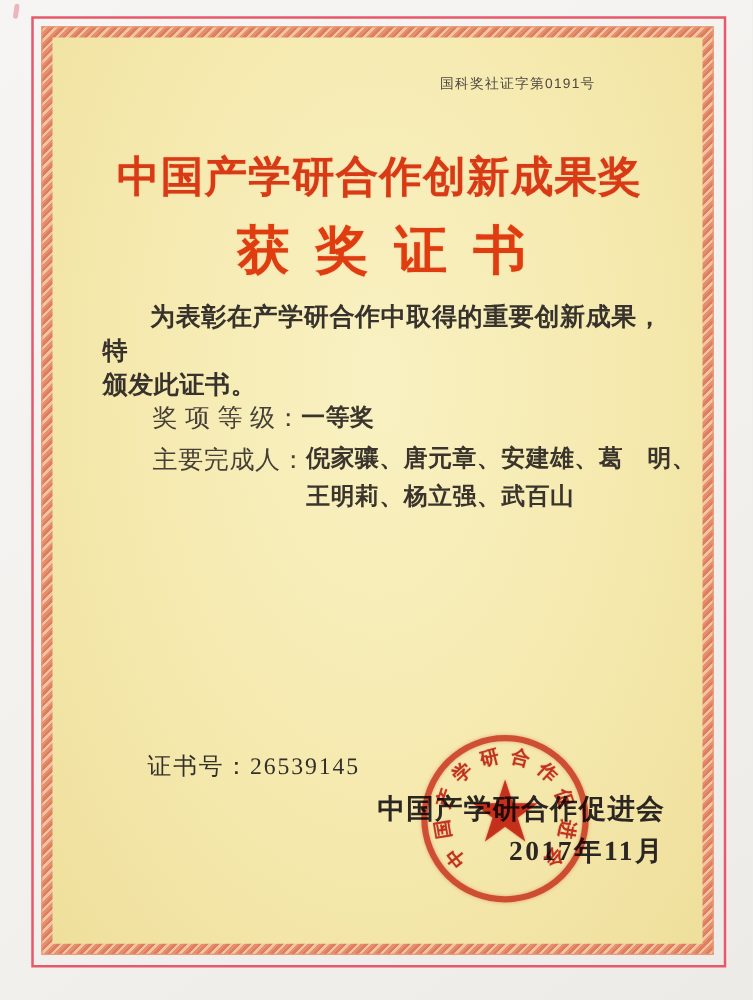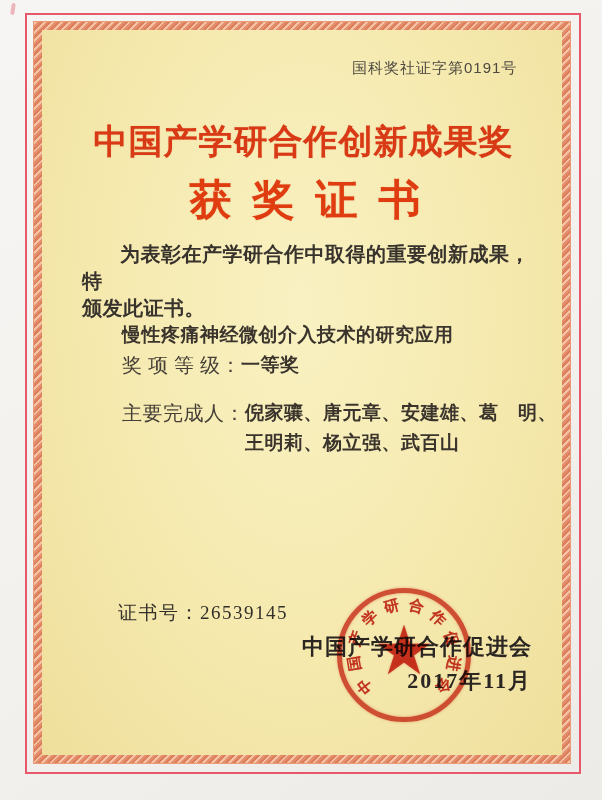--- a/index.html
+++ b/index.html
@@ -19,21 +19,21 @@
       repeating-linear-gradient(135deg,#dd7e5c 0 2px,#f4c3a4 2px 4px,#e4906e 4px 6px);
     box-shadow:inset 0 0 0 1px #e89a79;
   }
   .paper{
     position:absolute;left:42px;top:30px;width:520px;height:725px;
     background:radial-gradient(ellipse at 50% 38%,#f9f1c2 0%,#f5e9ae 55%,#efdf9c 100%);
   }
   .serial{
     position:absolute;left:352px;top:59px;
     font-family:"Liberation Sans",sans-serif;
-    font-size:15px;color:#4d4840;letter-spacing:1px;
+    font-size:11px;color:#4d4840;letter-spacing:1px;
   }
   .title{
     position:absolute;left:42px;top:119px;width:523px;text-align:center;
     font-family:Liberation Serif, serif;font-weight:bold;
     font-size:34px;color:#d93a16;letter-spacing:1px;
     text-shadow:0 0 1px rgba(217,58,22,.4);
   }
   .subtitle{
     position:absolute;left:42px;top:172px;width:520px;text-align:center;
     font-family:"Liberation Serif",serif;font-weight:bold;
@@ -43,21 +43,21 @@
   .body-text{
     position:absolute;left:82px;top:241px;width:468px;
     font-size:20px;line-height:27px;color:#37322c;letter-spacing:.5px;font-weight:bold;
   }
   .body-text .indent{display:inline-block;width:38px;}
   .fields{
     position:absolute;left:122px;top:320px;width:450px;
     font-size:20px;line-height:30px;color:#3d3831;
   }
   .frow{display:flex;align-items:flex-start;}
-  .frow.gap{margin-top:18px;}
+  .frow.gap{margin-top:3px;}
   .flabel{flex:0 0 117px;color:#453f37;letter-spacing:.5px;white-space:nowrap;}
   .fvalues{flex:1;}
   .hand{
     font-family:cursive;font-weight:600;font-size:19px;
     color:#3a342c;white-space:nowrap;letter-spacing:.5px;line-height:30px;
   }
   .certno{
     position:absolute;left:118px;top:600px;
     font-size:19px;color:#33302b;letter-spacing:1.5px;
   }
@@ -98,21 +98,20 @@
 
   <div class="subtitle">获奖证书</div>
 
   <div class="body-text">
     <div><span class="indent"></span><span>为表彰在产学研合作中取得的重要创新成果，特</span></div>
     <div>颁发此证书。</div>
   </div>
 
   <div class="fields">
     <div class="frow">
-      <span class="fvalues hand">慢性疼痛神经微创介入技术的研究应用</span>
     </div>
     <div class="frow">
       <span class="flabel">奖 项 等 级：</span>
       <span class="fvalues hand">一等奖</span>
     </div>
     <div class="frow gap">
       <span class="flabel">主要完成人：</span>
       <span class="fvalues">
         <div class="hand">倪家骧、唐元章、安建雄、葛　明、</div>
         <div class="hand">王明莉、杨立强、武百山</div>

